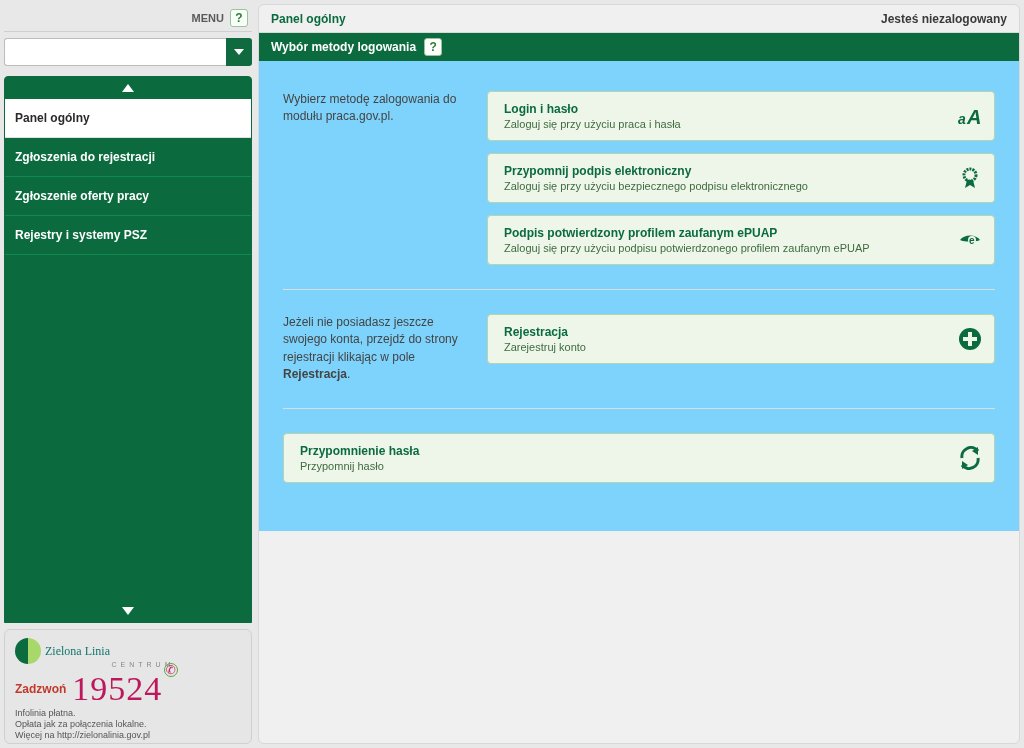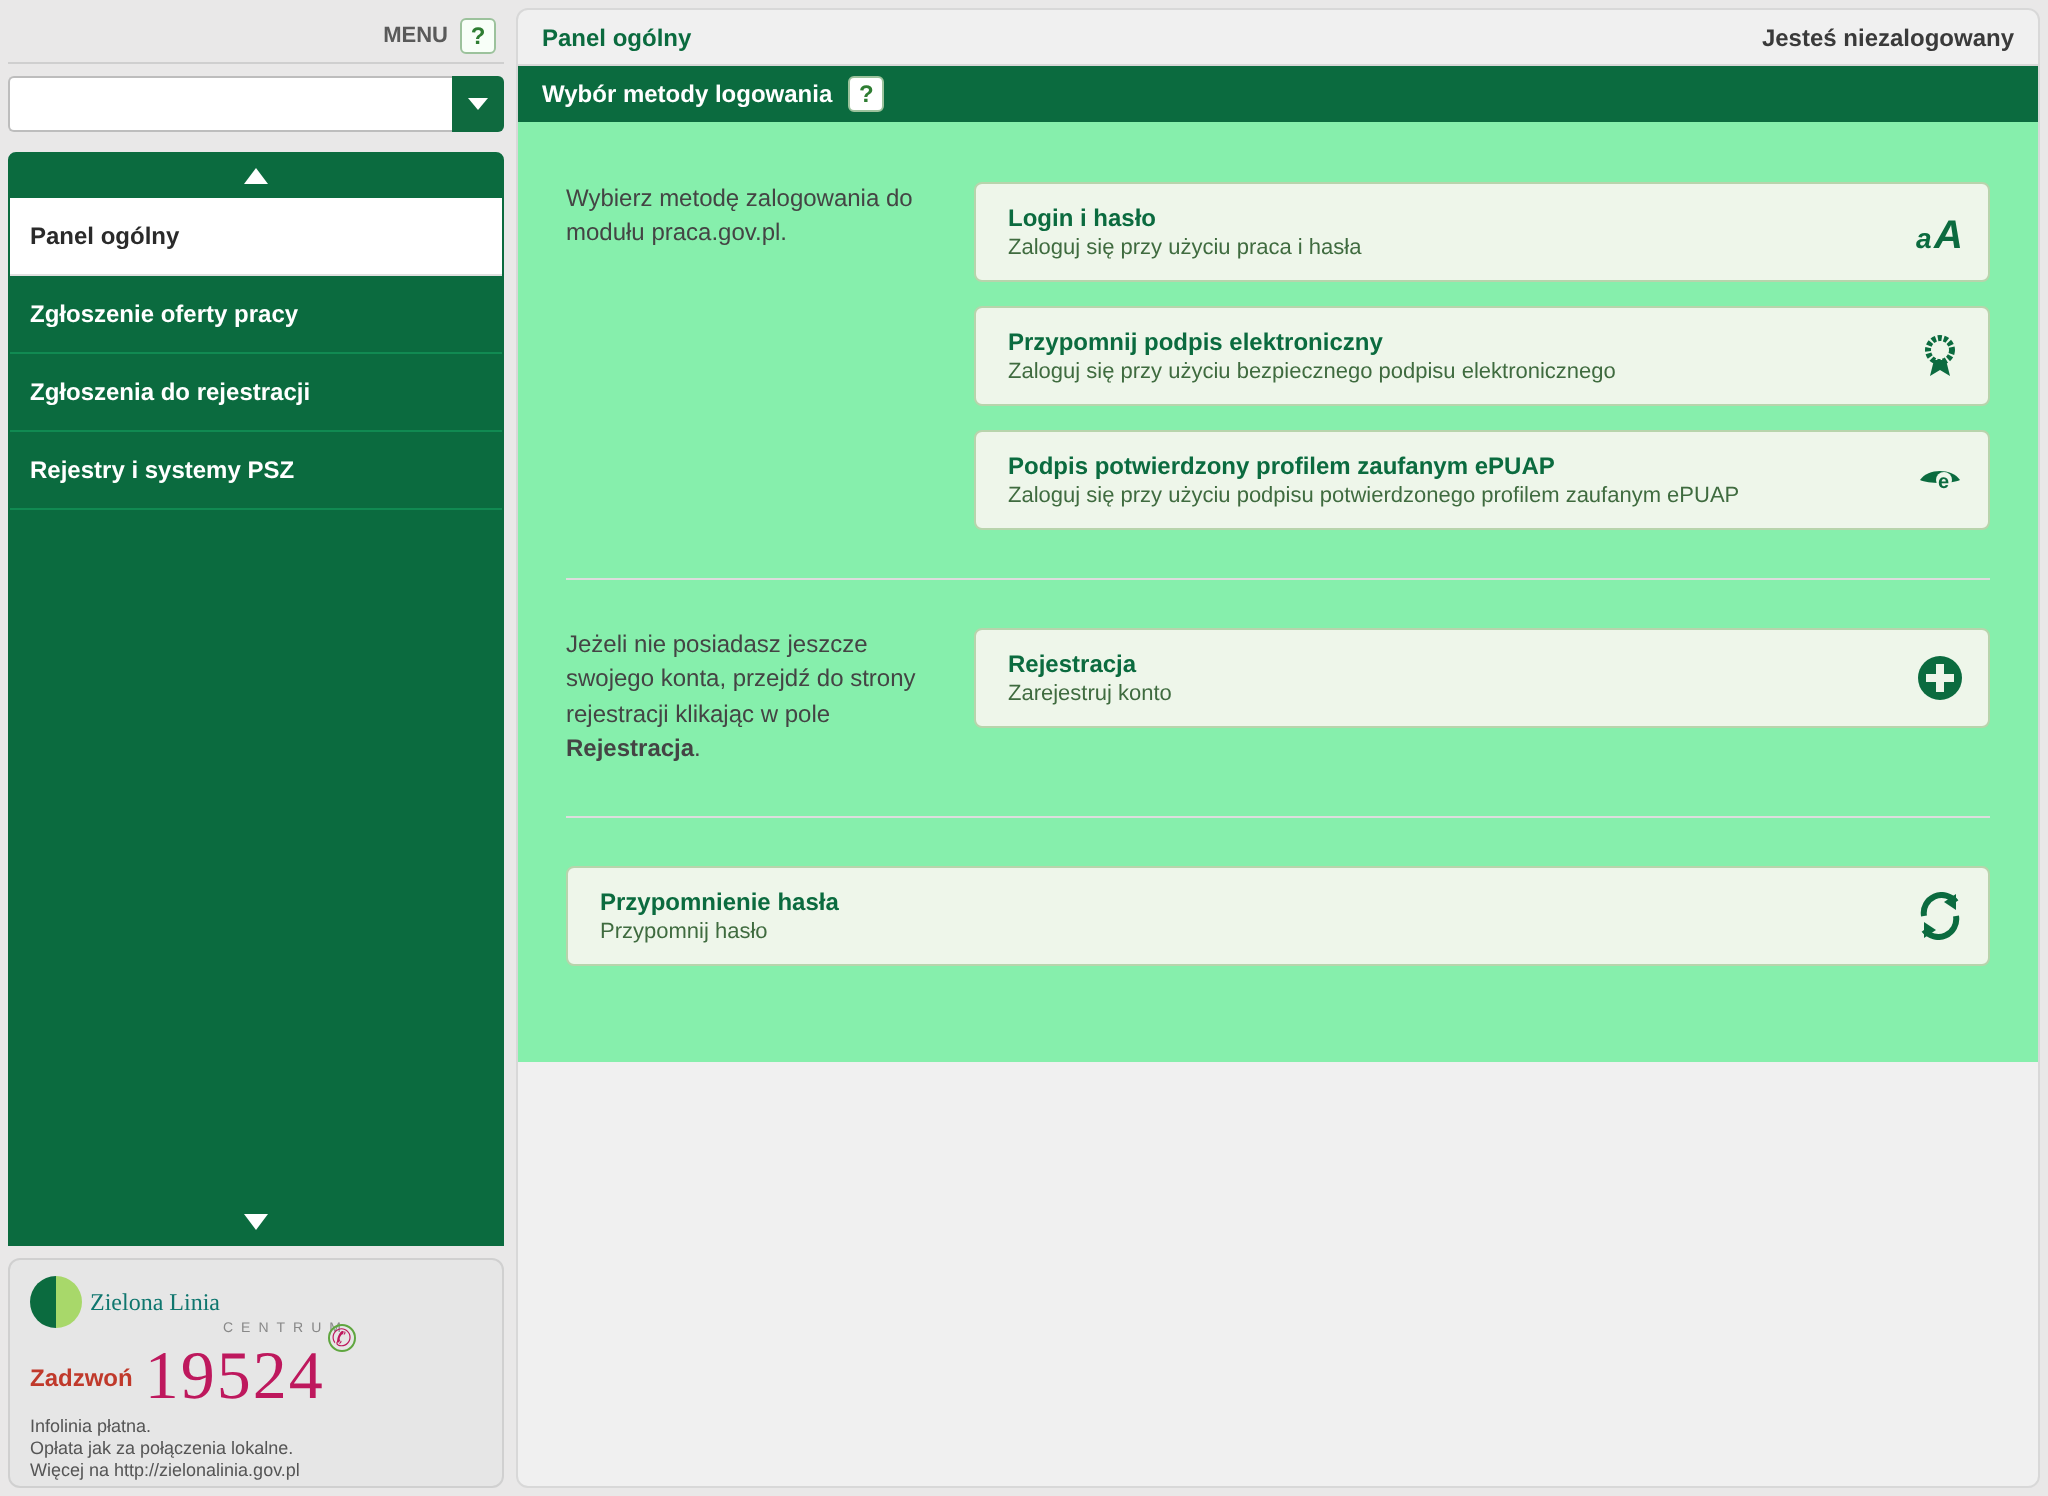--- a/index.html
+++ b/index.html
@@ -111,21 +111,21 @@
 
     
     .rc-sub {
       height: 28px; background: #0b6b3f; color: #fff; display: flex; align-items: center;
       padding: 0 12px; font-weight: bold; gap: 8px;
     }
     .rc-sub .help-btn { background: #fff; }
 
     
     .content {
-      padding: 24px 24px 24px 24px; overflow-y: auto; background: #86efac;
+      padding: 24px 24px 24px 24px; overflow-y: auto; background: #7dd3fc;
     }
     .section {
       display: flex; gap: 24px; border-bottom: 1px solid #ddd; padding: 24px 0;
     }
     .section:first-child { padding-top: 6px; }
     .section:last-child { border-bottom: none; }
     .section-desc {
       width: 180px; color: #444; font-size: 12px; line-height: 1.45;
     }
     .section-desc b { font-weight: bold; }
@@ -164,22 +164,22 @@
     </div>
 
     <div class="nav-panel">
       <div class="nav-arrow-top">
         <svg viewBox="0 0 14 10">
             <polygon points="7,1 13,9 1,9" fill="#fff"></polygon>
           </svg>
       </div>
       <div class="nav-items">
         <div class="nav-item active">Panel ogólny</div>
+        <div class="nav-item">Zgłoszenia do rejestracji</div>
         <div class="nav-item">Zgłoszenie oferty pracy</div>
-        <div class="nav-item">Zgłoszenia do rejestracji</div>
         <div class="nav-item">Rejestry i systemy PSZ</div>
       </div>
       <div class="nav-filler"></div>
       <div class="nav-arrow-bottom">
         <svg viewBox="0 0 14 10">
             <polygon points="1,1 13,1 7,9" fill="#fff"></polygon>
           </svg>
       </div>
     </div>
 

